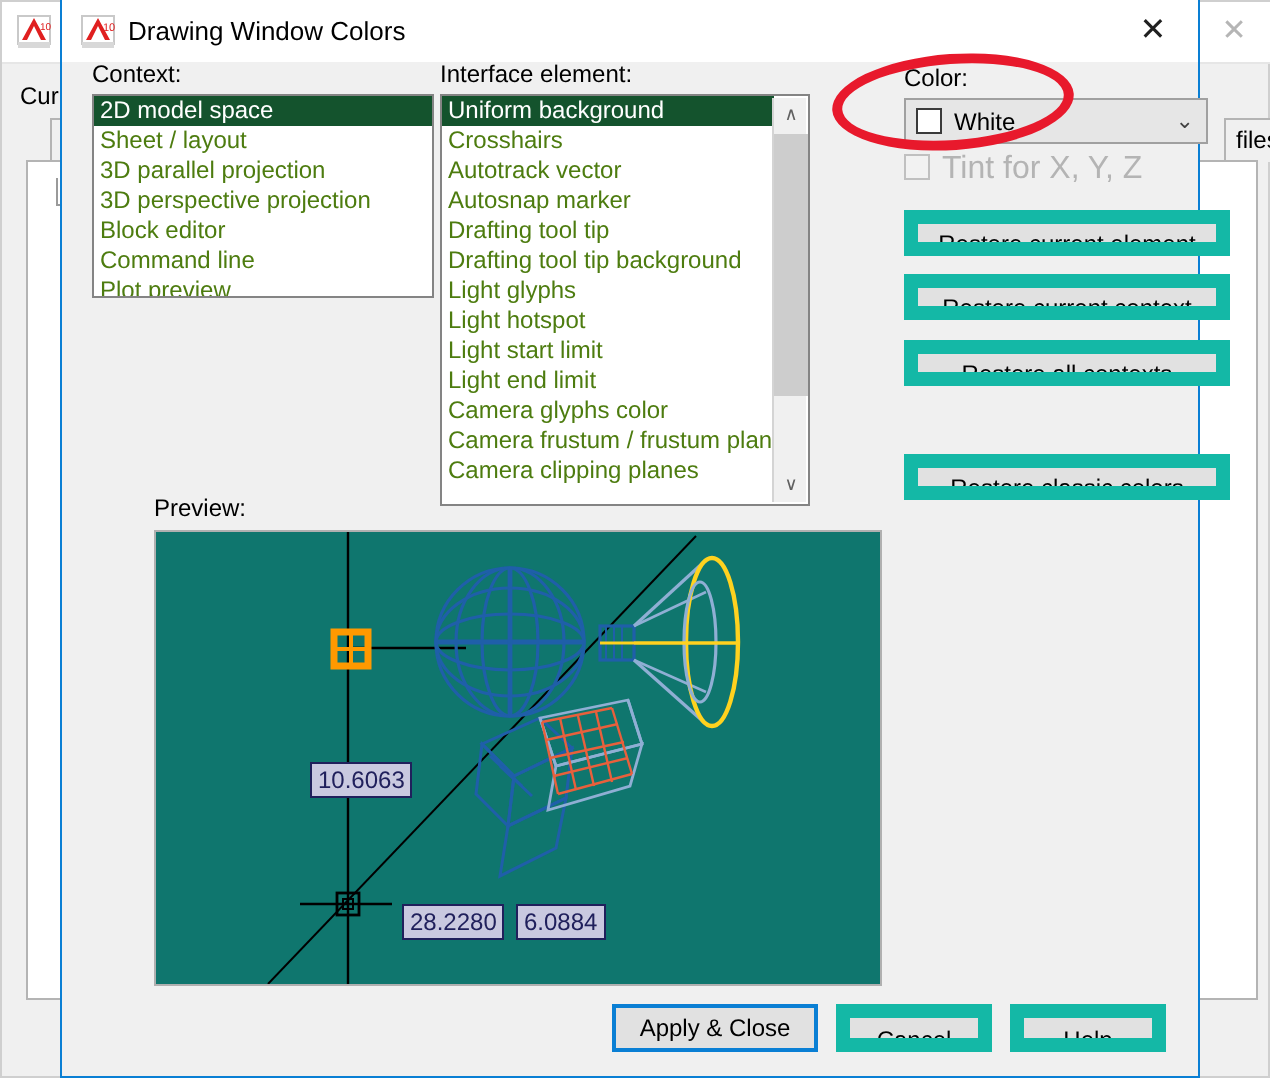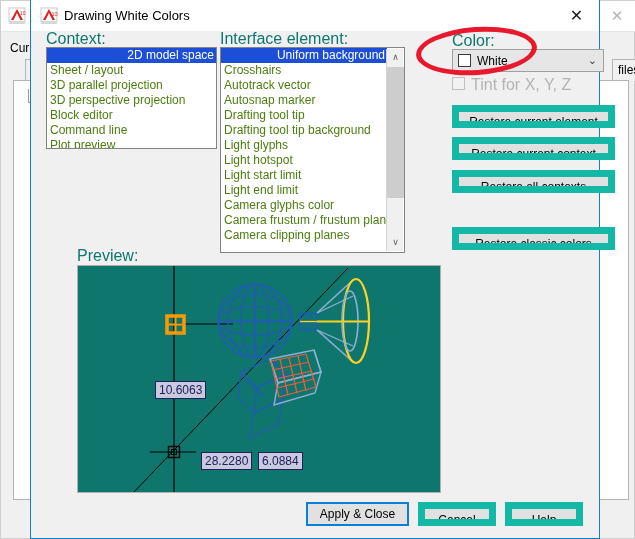--- a/index.html
+++ b/index.html
@@ -77,34 +77,34 @@
   .dlg-title {
     position: absolute; left: 33px; top: 8px;
     font-size: 13px; color: #000; white-space: nowrap;
   }
   .dlg-close {
     position: absolute; left: 523px; top: 0; width: 45px; height: 31px;
     text-align: center; line-height: 31px; font-size: 16px; color: #202020;
   }
 
   
-  .lbl { position: absolute; font-size: 16px; color: #0f766e; white-space: nowrap; }
+  .lbl { position: absolute; font-size: 12px; color: #000000; white-space: nowrap; }
 
   
   .listbox {
     position: absolute; background: #ffffff; border: 1px solid #848484;
     overflow: hidden;
   }
   .lb-ctx { left: 15px; top: 47px; width: 171px; height: 102px; }
   .lb-elem { left: 189px; top: 47px; width: 185px; height: 206px; }
   .lb-item {
     font-size: 12px; line-height: 15px; height: 15px;
     padding: 0 2px 0 3px; white-space: nowrap; overflow: hidden; color: #4d7c0f;
   }
-  .lb-item.sel { background: #1d4ed8; color: #ffffff; text-align: right; }
+  .lb-item.sel { background: #14532d; color: #ffffff; }
 
   
   .vscroll {
     position: absolute; right: 1px; top: 1px; width: 17px; bottom: 1px;
     background: #f0f0f0; border-left: 1px solid #d4d4d4;
   }
   .vs-btn {
     position: absolute; left: 0; width: 17px; height: 17px;
     color: #606060; font-size: 9px; text-align: center; line-height: 17px;
   }
@@ -222,21 +222,21 @@
 
   <div class="dialog">
 
     <div class="dlg-titlebar">
       <svg class="dlg-app-icon" viewBox="0 0 18 18">
         <rect x="1" y="1" width="16" height="14" fill="#ffffff" stroke="#c9c9c9"></rect>
         <path d="M9 2 L15 13 L12.5 13 L9 6 L5.5 13 L3 13 Z" fill="#e02020"></path>
         <rect x="1" y="14" width="16" height="3" fill="#d8d8d8"></rect>
         <text x="11.5" y="8.5" font-size="5.5" fill="#e02020" font-family="'Liberation Sans',sans-serif">10</text>
       </svg>
-      <div class="dlg-title">Drawing White Colors</div>
+      <div class="dlg-title">Drawing Window Colors</div>
       <div class="dlg-close">✕</div>
     </div>
 
     <div class="lbl" style="left:15px; top:30px;">Context:</div>
     <div class="listbox lb-ctx" id="ctx-list">
         <div class="lb-item sel">2D model space</div>
         <div class="lb-item">Sheet / layout</div>
         <div class="lb-item">3D parallel projection</div>
         <div class="lb-item">3D perspective projection</div>
         <div class="lb-item">Block editor</div>

